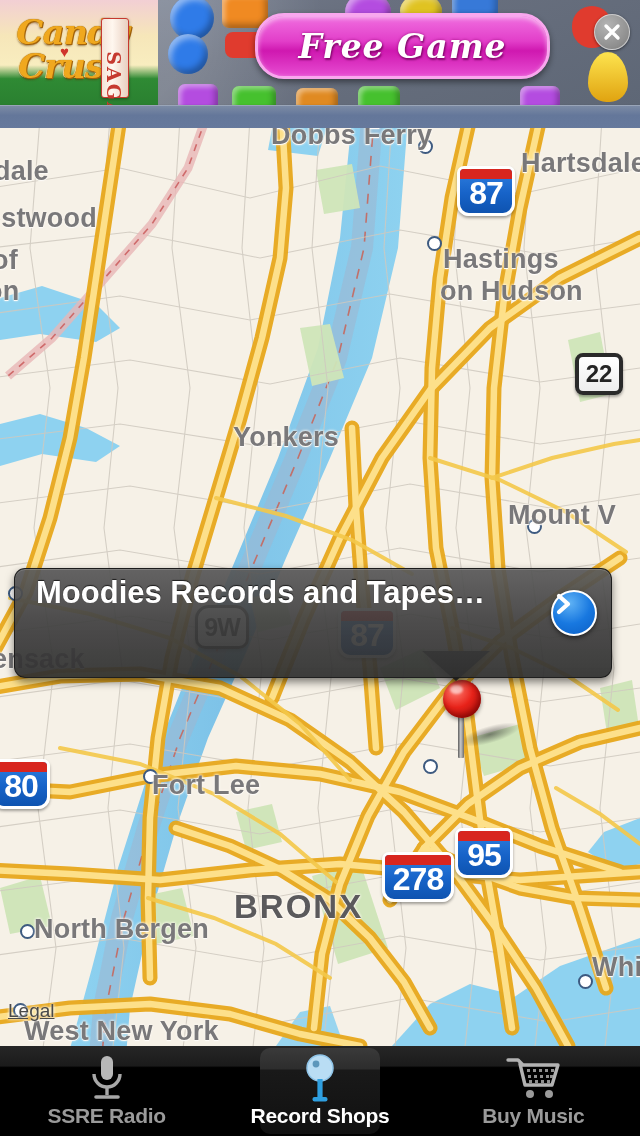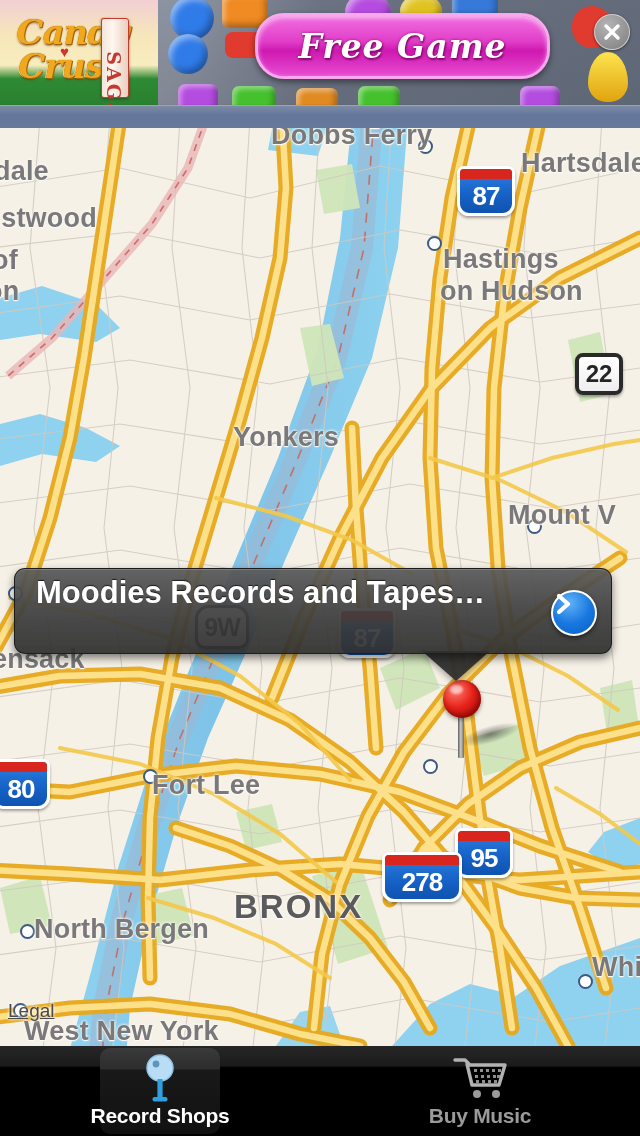--- a/index.html
+++ b/index.html
@@ -124,24 +124,24 @@
     box-shadow: 0 2px 3px rgba(0,0,0,.35);
     position: relative; overflow: hidden;
   }
   .shield-i::before {
     content: ""; position: absolute; left: -3px; right: -3px; top: -3px; height: 13px;
     background: linear-gradient(180deg,#e8projected,#d8261f);
     background: #d8261f;
   }
   .shield-i span {
     position: absolute; left: 0; right: 0; bottom: 1px;
-    text-align: center; font-size: 26px; font-weight: bold; color: #fff;
+    text-align: center; font-size: 32px; font-weight: bold; color: #fff;
     font-family: "Liberation Sans", sans-serif; letter-spacing: -1px;
   }
-  .shield-i.wide { width: 80px; }
+  .shield-i.wide { width: 72px; }
   .shield-us {
     width: 54px; height: 44px;
     background: linear-gradient(180deg,#fff,#f0f0f0);
     border: 3px solid #2a2a2a; border-radius: 14px 14px 10px 10px;
     box-shadow: 0 2px 3px rgba(0,0,0,.35);
     display: flex; align-items: center; justify-content: center;
   }
   .shield-us span { font-size: 25px; font-weight: bold; color: #242424; letter-spacing: -1px; }
   .shield-sq {
     width: 48px; height: 42px;
@@ -176,21 +176,21 @@
     background: radial-gradient(circle at 33% 27%, #ff7a6e 0%, #e8231a 46%, #a60d08 100%);
     box-shadow: 0 2px 4px rgba(0,0,0,.4), inset -2px -3px 6px rgba(110,0,0,.7);
   }
   .pin-head::after {
     content: ""; position: absolute; left: 7px; top: 5px; width: 13px; height: 9px;
     border-radius: 50%; background: rgba(255,255,255,.55); filter: blur(1px);
   }
 
   
   .callout {
-    position: absolute; left: 14px; top: 440px; width: 598px; height: 86px;
+    position: absolute; left: 14px; top: 440px; width: 598px; height: 110px;
     border-radius: 11px;
     background: linear-gradient(180deg, rgba(88,88,88,.93) 0%, rgba(64,64,64,.93) 48%, rgba(48,48,48,.94) 100%);
     border: 1px solid rgba(24,24,24,.9);
     box-shadow: 0 4px 9px rgba(0,0,0,.5), inset 0 1px 0 rgba(255,255,255,.18);
     padding-left: 41px;
   }
   .callout-tail {
     position: absolute; left: 422px; top: 523px;
     width: 0; height: 0;
     border-left: 34px solid transparent;
@@ -488,20 +488,32 @@
         <svg width="22" height="24" viewBox="0 0 22 24">
           <path d="M6 4 L15 12 L6 20" stroke="#fff" stroke-width="4.2" fill="none" stroke-linecap="round" stroke-linejoin="round"></path>
         </svg>
       </div>
     </div>
   </div>
 
   <div class="tabbar">
 
 
+    <div class="tab">
+
+      <div class="tab-icon">
+        <svg width="38" height="48" viewBox="0 0 38 48">
+          <rect x="13" y="2" width="12" height="24" rx="6" fill="#b8b8b8"></rect>
+          <path d="M6 20 a13 13 0 0 0 26 0" stroke="#a8a8a8" stroke-width="3.4" fill="none"></path>
+          <line x1="19" y1="33" x2="19" y2="41" stroke="#a8a8a8" stroke-width="3.4"></line>
+          <line x1="8" y1="43" x2="30" y2="43" stroke="#a8a8a8" stroke-width="3.6" stroke-linecap="round"></line>
+        </svg>
+      </div>
+      <div class="tab-label">SSRE Radio</div>
+    </div>
 
     <div class="tab selected">
       <div class="hl"></div>
       <div class="tab-icon">
         <svg width="34" height="50" viewBox="0 0 34 50">
           <circle cx="17" cy="15" r="13" fill="#b9ddf4" stroke="#8fc4e8" stroke-width="1.5"></circle>
           <circle cx="13" cy="11" r="3.4" fill="#3f7fa8" opacity=".75"></circle>
           <rect x="14.4" y="26" width="5.2" height="20" fill="#2f9fe0"></rect>
           <rect x="9.5" y="44" width="15" height="4.5" rx="2" fill="#2f9fe0"></rect>
         </svg>

